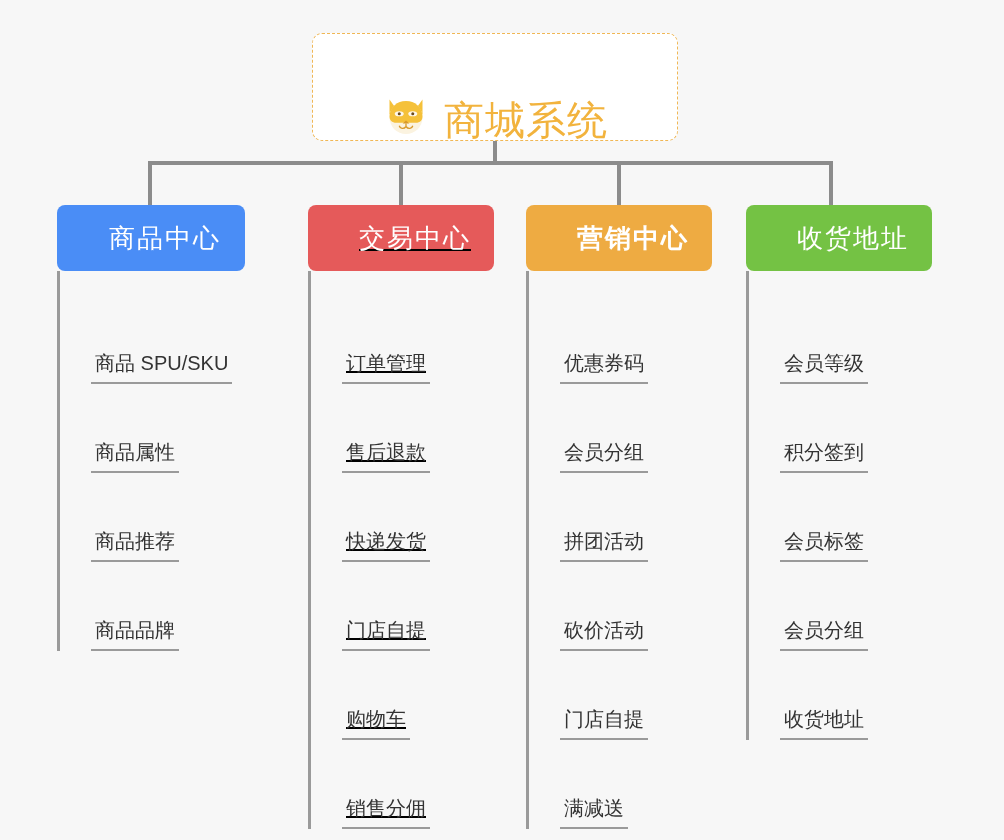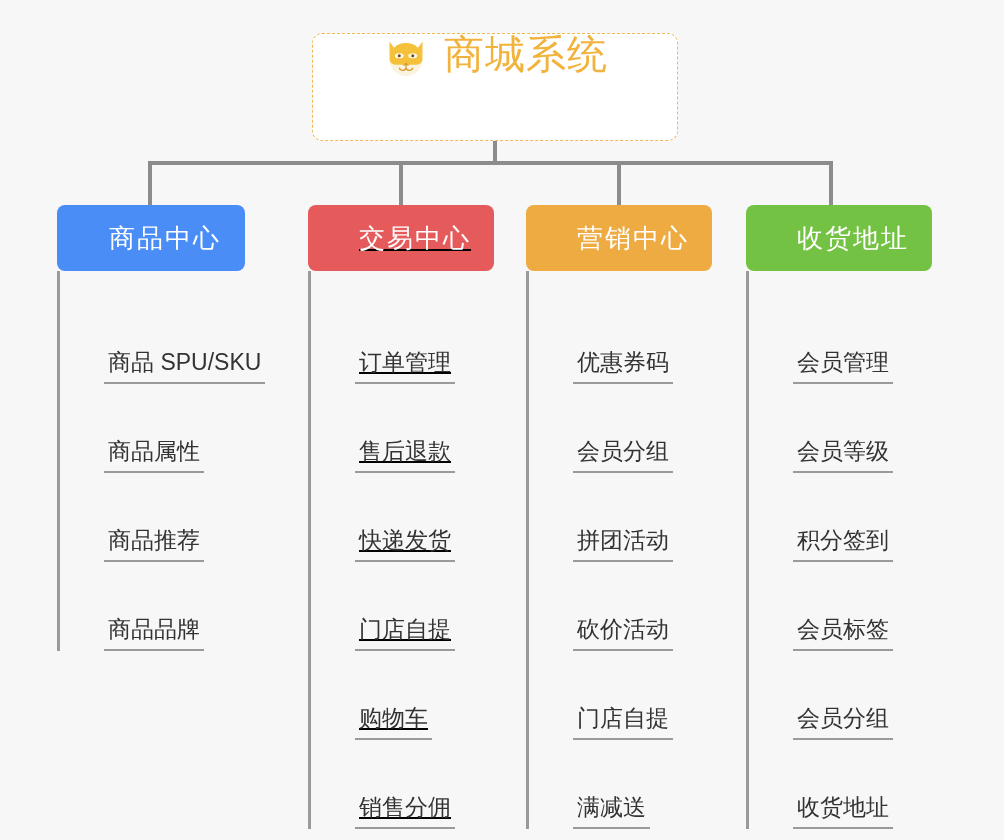--- a/index.html
+++ b/index.html
@@ -25,21 +25,21 @@
     position: absolute;
     left: 312px;
     top: 33px;
     width: 366px;
     height: 108px;
     background: #ffffff;
     border: 1px dashed #f0b755;
     border-radius: 10px;
     box-sizing: border-box;
     display: flex;
-    align-items: flex-start;
+    align-items: flex-end;
     justify-content: center;
     gap: 14px;
   }
   .root-emoji {
     width: 48px;
     height: 48px;
     flex: none;
     display: block;
   }
   .root-title {
@@ -80,44 +80,44 @@
     align-items: center;
     justify-content: center;
     color: #ffffff;
     font-size: 26px;
     letter-spacing: 2px;
     box-sizing: border-box;
     padding-left: 28px;
   }
   .branch-1 .branch-header { background: #4a8df6; }
   .branch-2 .branch-header { background: #e55a5a; }
-  .branch-3 .branch-header { background: #eeab42; }
+  .branch-3 .branch-header { background: #eeab42; font-weight: bold; }
   .branch-4 .branch-header { background: #74c244; }
 
   
   .leaf-list {
     position: relative;
     margin-top: 0;
     padding-top: 24px;
     border-left: 3px solid #9a9a9a;
     box-sizing: border-box;
   }
 
   .leaf-item {
     position: relative;
     height: 89px;
     box-sizing: border-box;
     display: flex;
     align-items: flex-end;
   }
   .leaf-label {
     display: inline-block;
-    margin-left: 44px;
+    margin-left: 31px;
     padding: 0 4px 7px 4px;
-    font-size: 23px;
+    font-size: 20px;
     color: #333333;
     white-space: nowrap;
     border-bottom: 2px solid #9a9a9a;
     line-height: 1.15;
   }
 </style>
 </head>
 <body>
 
 <div id="mindmap">
@@ -218,23 +218,20 @@
         </div>
     </div>
   </div>
 
   <div class="branch branch-4">
     <div class="branch-header">
       <span>收货地址</span>
     </div>
     <div class="leaf-list">
       <div class="leaf-item">
-          <span class="leaf-label">会员管理</span>
-        </div>
-      <div class="leaf-item">
           <span class="leaf-label">会员等级</span>
         </div>
       <div class="leaf-item">
           <span class="leaf-label">积分签到</span>
         </div>
       <div class="leaf-item">
           <span class="leaf-label">会员标签</span>
         </div>
       <div class="leaf-item">
           <span class="leaf-label">会员分组</span>

